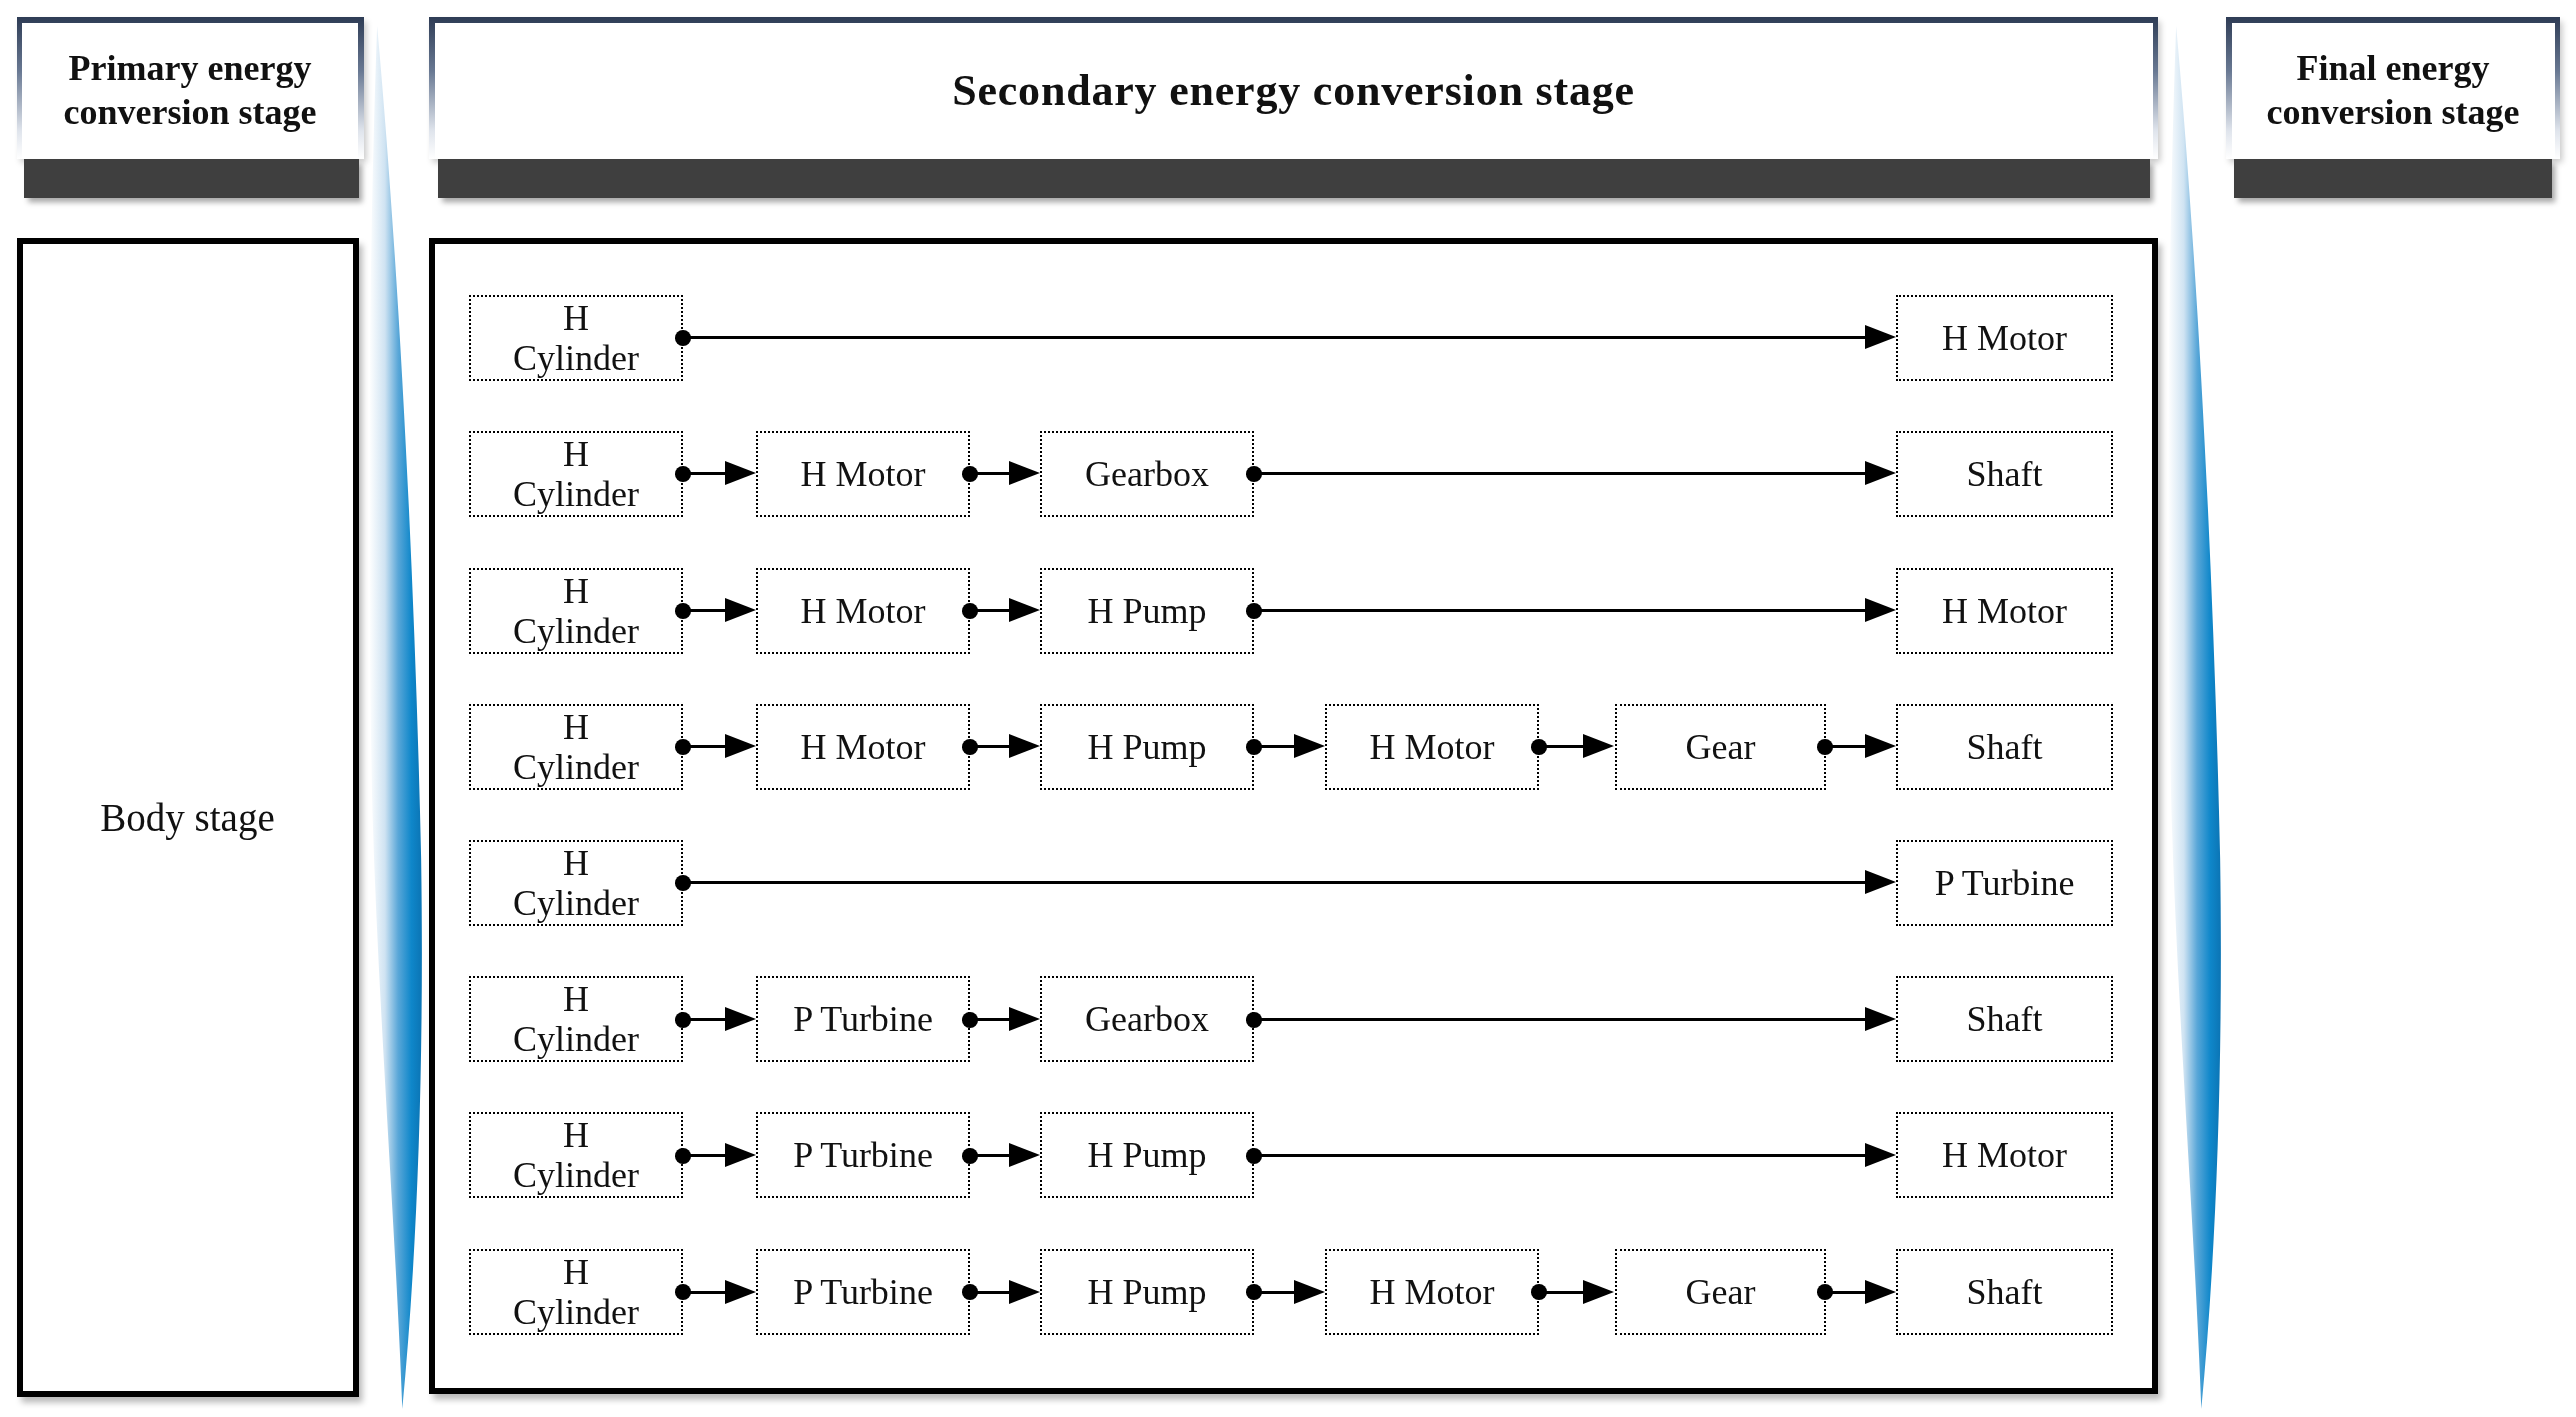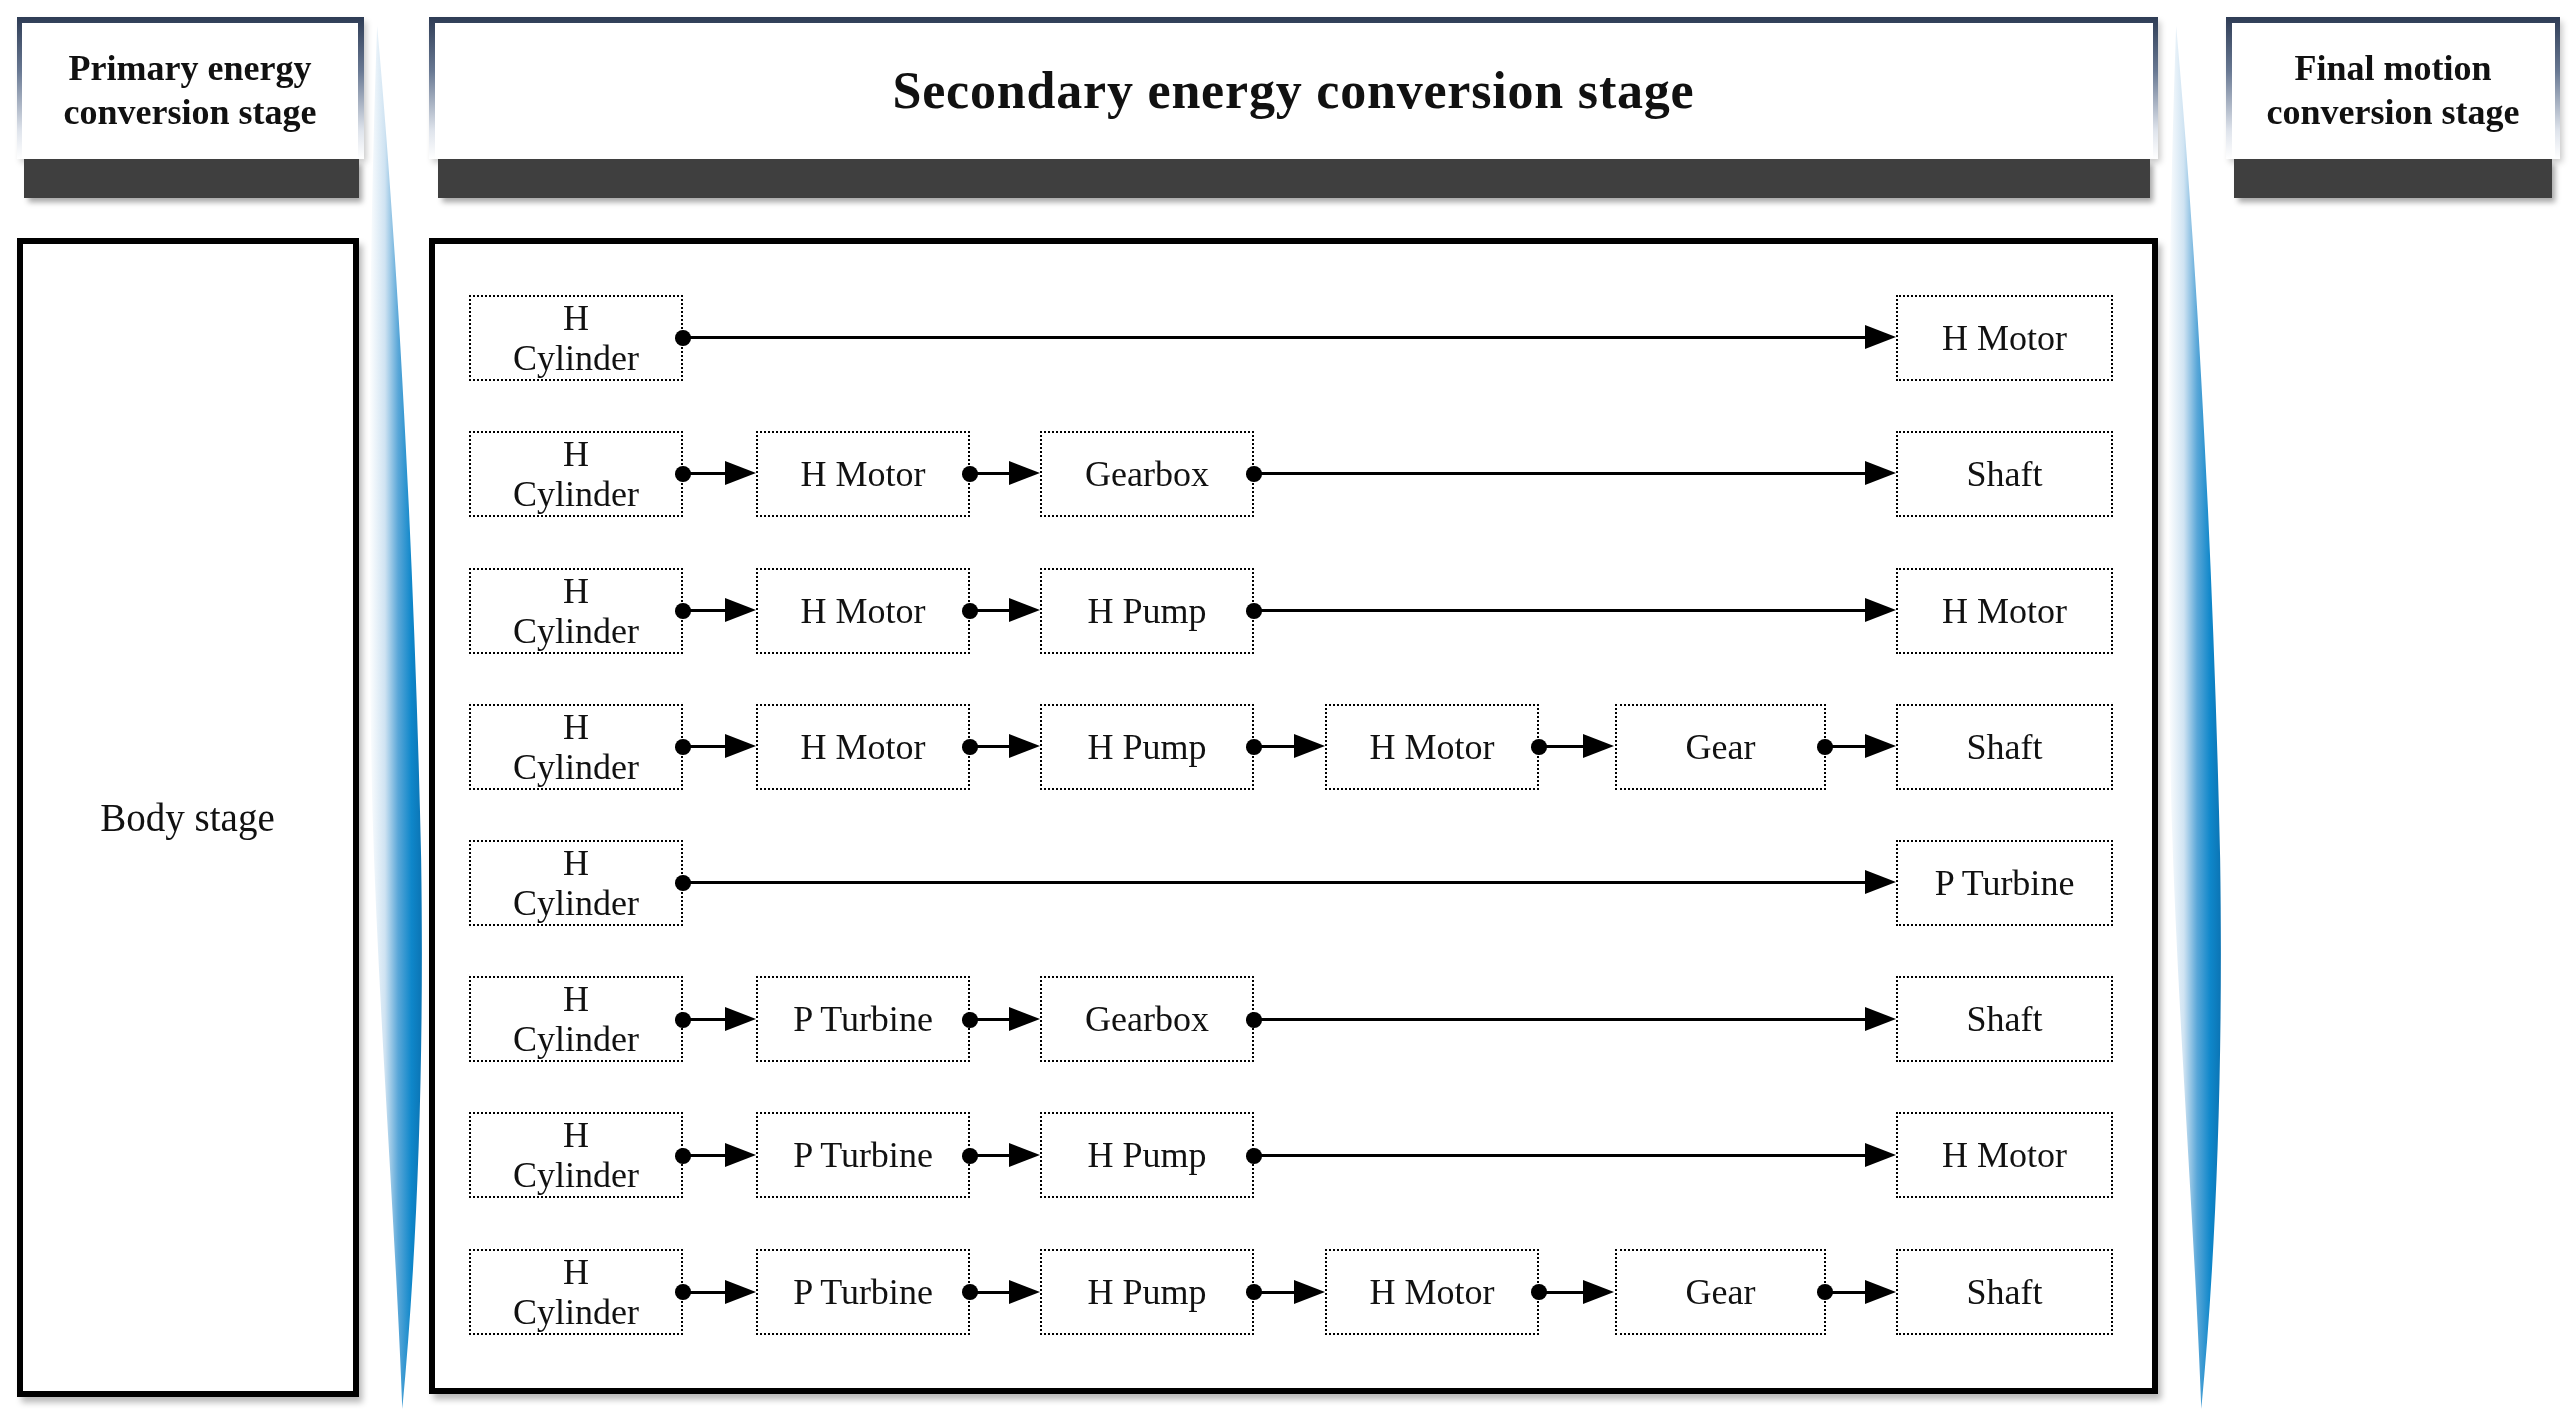--- a/index.html
+++ b/index.html
@@ -4,21 +4,21 @@
 <style>
   html,body{margin:0;padding:0;background:#ffffff;}
   body{width:2576px;height:1417px;position:relative;font-family:"Liberation Serif","DejaVu Serif",serif;color:#111;}
   .canvas{position:absolute;left:0;top:0;width:2576px;height:1417px;overflow:hidden;}
 
   
   .stage-header{position:absolute;background:linear-gradient(to bottom,#2e3c55 0%,#687892 38%,#dfe4ec 80%,#ffffff 100%);box-shadow:3.1px 3.9px 6.3px rgba(0,0,0,0.22);}
   .stage-header-inner{position:absolute;left:5.5px;right:5.5px;top:6.3px;bottom:0;background:#ffffff;display:flex;align-items:center;justify-content:center;}
   .stage-header-text{font-weight:bold;text-align:center;white-space:pre-line;line-height:1.22;}
   .side-title{font-size:36px;}
-  .main-title{font-size:52px;letter-spacing:0.8px;}
+  .main-title{font-size:44px;letter-spacing:0.8px;}
   .stage-bar{position:absolute;background:#3f3f3f;box-shadow:3.9px 4.7px 5.5px rgba(0,0,0,0.35);}
 
   
   .panel{position:absolute;border:6.3px solid #000;background:#fff;box-sizing:border-box;box-shadow:3.9px 5.5px 6.3px rgba(0,0,0,0.28);display:flex;align-items:center;justify-content:center;}
   .panel-label{font-size:39px;text-align:center;white-space:pre-line;}
 
   
   .flow-box{position:absolute;box-sizing:border-box;border:2.4px dotted #000;background:#fff;display:flex;align-items:center;justify-content:center;text-align:center;font-size:36px;line-height:1.12;white-space:pre-line;}
   .conn-line{position:absolute;height:3.1px;background:#000;}
   .conn-dot{position:absolute;width:15.7px;height:15.7px;border-radius:50%;background:#000;}
@@ -41,21 +41,21 @@
 
   <div class="stage-header" style="left:429px;top:16.5px;width:1729px;height:142px;">
     <div class="stage-header-inner">
       <div class="stage-header-text main-title">Secondary energy conversion stage</div>
     </div>
   </div>
   <div class="stage-bar" style="left:438px;top:159px;width:1712px;height:39px;"></div>
 
   <div class="stage-header" style="left:2226px;top:16.5px;width:334px;height:142px;">
     <div class="stage-header-inner">
-      <div class="stage-header-text side-title">Final motion
+      <div class="stage-header-text side-title">Final energy
 conversion stage</div>
     </div>
   </div>
   <div class="stage-bar" style="left:2234px;top:159px;width:318px;height:39px;"></div>
 
   <svg class="swoosh" style="left:355px;top:26px;" width="82" height="1387" viewBox="0 0 104 1765">
     <defs>
       <linearGradient id="gradA" x1="0" y1="0" x2="1" y2="0">
         <stop offset="0" stop-color="#ffffff"></stop>
         <stop offset="0.3" stop-color="#cfe3f2"></stop>

